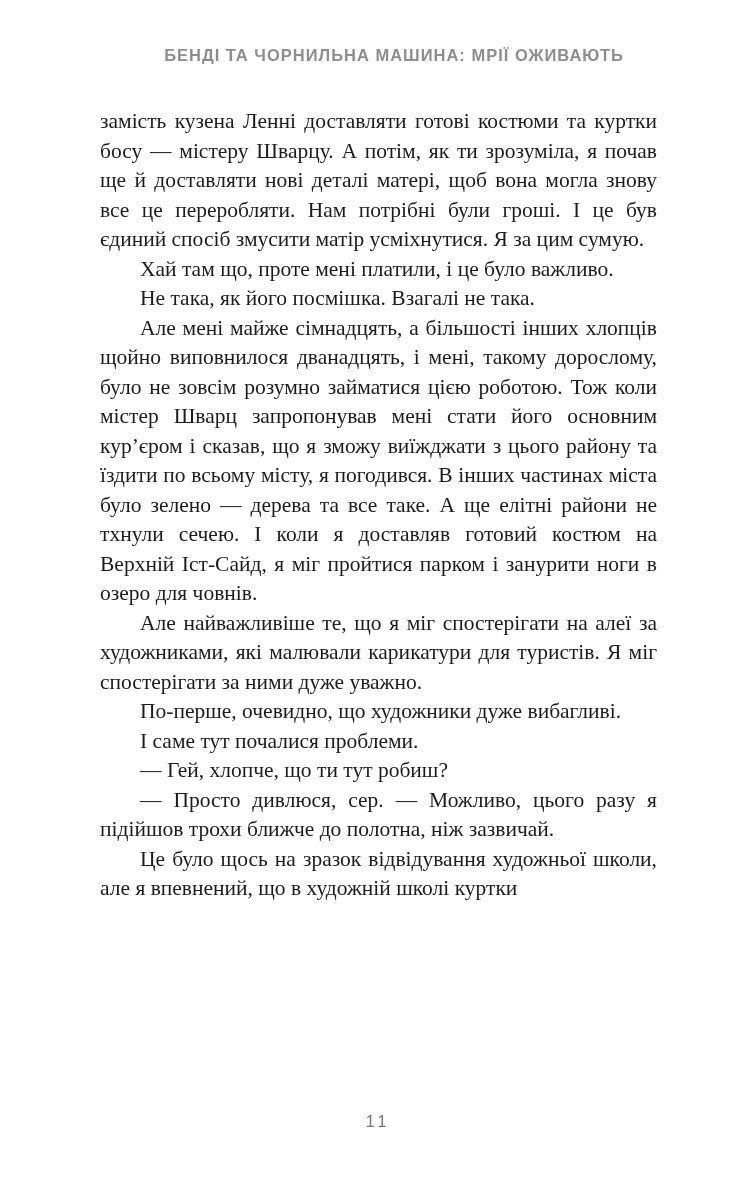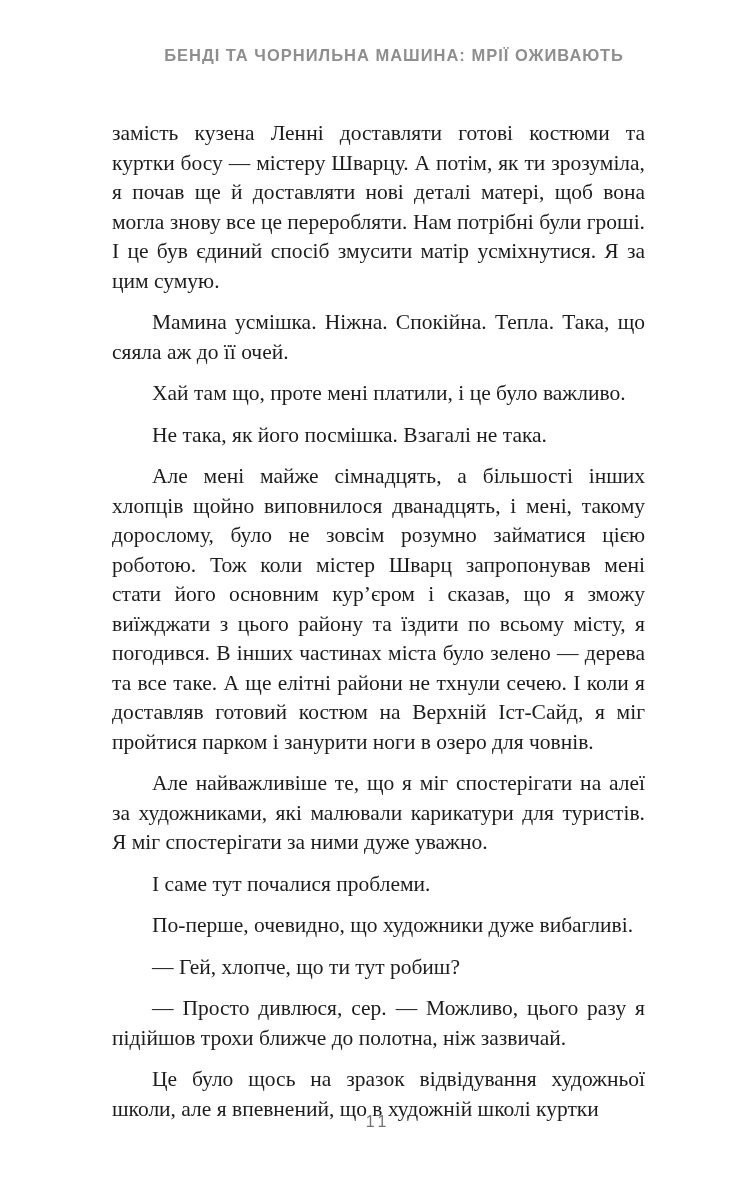--- a/index.html
+++ b/index.html
@@ -30,21 +30,21 @@
   .body-text {
     position: absolute;
     top: 107px;
     left: 100px;
     width: 557px;
     font-size: 21.5px;
     line-height: 29.5px;
     text-align: justify;
   }
   .body-text p {
-    margin: 12px;
+    margin: 0;
     text-indent: 40px;
   }
   .body-text p.no-indent {
     text-indent: 0;
   }
   .page-number {
     position: absolute;
     bottom: 50px;
     left: 0;
     width: 100%;
@@ -56,25 +56,24 @@
     color: #737373;
   }
 </style>
 </head>
 <body>
 
 <div class="running-head">БЕНДІ ТА ЧОРНИЛЬНА МАШИНА: МРІЇ ОЖИВАЮТЬ</div>
 
 <div class="body-text">
   <p class="no-indent">замість кузена Ленні доставляти готові костюми та куртки босу — містеру Шварцу. А потім, як ти зрозуміла, я почав ще й доставляти нові деталі матері, щоб вона могла знову все це переробляти. Нам потрібні були гроші. І це був єдиний спосіб змусити матір усміхнутися. Я за цим сумую.</p>
-  <p>Мамина усмішка. Ніжна. Спокійна. Тепла. Така, що сяяла аж до її очей.</p>
   <p>Хай там що, проте мені платили, і це було важливо.</p>
   <p>Не така, як його посмішка. Взагалі не така.</p>
   <p>Але мені майже сімнадцять, а більшості інших хлопців щойно виповнилося дванадцять, і мені, такому дорослому, було не зовсім розумно займатися цією роботою. Тож коли містер Шварц запропонував мені стати його основним кур’єром і сказав, що я зможу виїжджати з цього району та їздити по всьому місту, я погодився. В інших частинах міста було зелено — дерева та все таке. А ще елітні райони не тхнули сечею. І коли я доставляв готовий костюм на Верхній Іст-Сайд, я міг пройтися парком і занурити ноги в озеро для човнів.</p>
   <p>Але найважливіше те, що я міг спостерігати на алеї за художниками, які малювали карикатури для туристів. Я міг спостерігати за ними дуже уважно.</p>
+  <p>По-перше, очевидно, що художники дуже вибагливі.</p>
   <p>І саме тут почалися проблеми.</p>
-  <p>По-перше, очевидно, що художники дуже вибагливі.</p>
   <p>— Гей, хлопче, що ти тут робиш?</p>
   <p>— Просто дивлюся, сер. — Можливо, цього разу я підійшов трохи ближче до полотна, ніж зазвичай.</p>
   <p>Це було щось на зразок відвідування художньої школи, але я впевнений, що в художній школі куртки</p>
 </div>
 
 <div class="page-number">11</div>
 
 </body></html>

